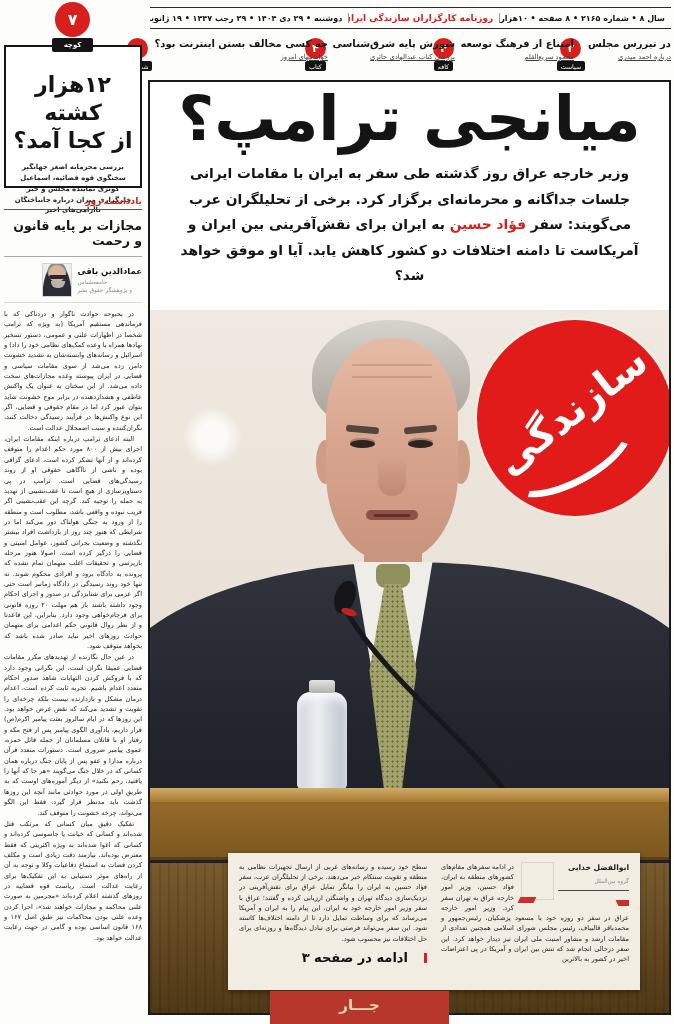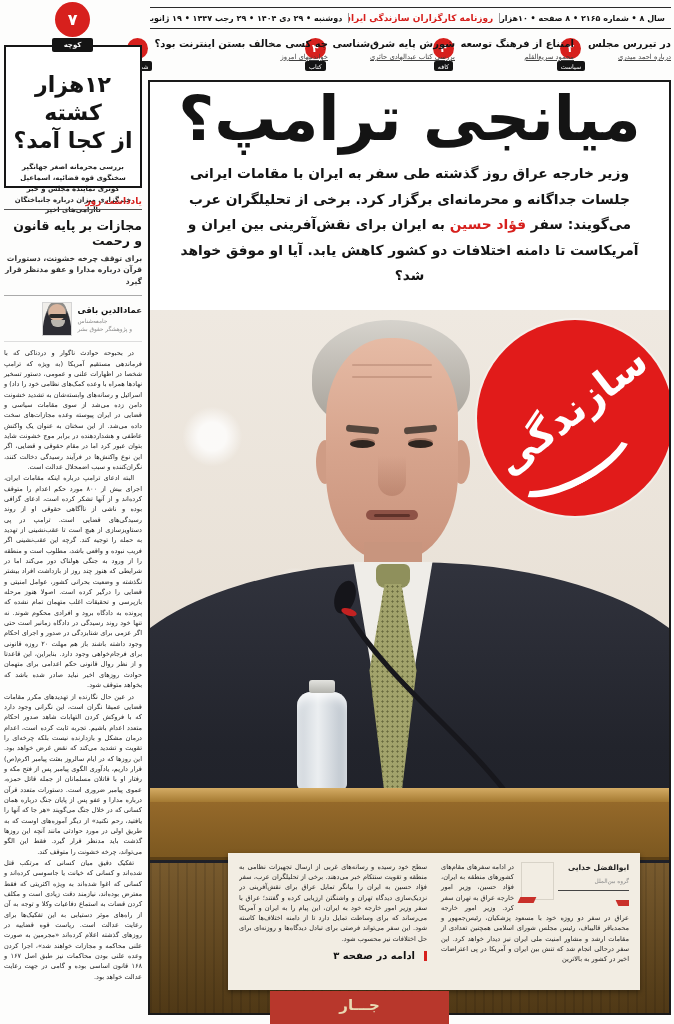--- a/index.html
+++ b/index.html
@@ -109,21 +109,21 @@
   .author-name { font-size:7.6px; font-weight:bold; white-space:nowrap; }
   .author-role { font-size:5.8px; color:#8a8a8a; margin-top:3px; padding-bottom:4px; border-bottom:1px solid #444; }
   .author-avatar { width:33px; height:38px; flex:none; position:relative; border:1px solid #d8d3c8;
     background:
       radial-gradient(circle at 50% 30%, #9b9democ 0 8px, transparent 9px),
       radial-gradient(circle at 50% 28%, #97938d 0 9px, transparent 10px),
       radial-gradient(ellipse at 50% 95%, #b9b5ae 0 15px, transparent 16px),
       #e8e5df; }
   .author-avatar::after { content:""; position:absolute; bottom:-4px; left:-3px; width:16px; height:6px; background:#c9302a; transform:skewX(-25deg); }
   .author-card::after { content:""; position:absolute; bottom:0; right:-2px; width:14px; height:6px; background:#c9302a; transform:skewX(25deg); }
-  .continue { margin-top:4px; font-weight:bold; font-size:10px; display:flex; gap:9px; align-items:center; color:#111; }
+  .continue { margin-top:4px; font-weight:bold; font-size:13px; display:flex; gap:16px; align-items:center; color:#111; }
   .continue-bar { width:3px; height:10px; background:#d7201d; flex:none; }
 
   
   .banner { position:absolute; left:270px; top:991px; width:179px; height:33px; background:#b8372c; color:#e9d8b2; display:flex; justify-content:center; font-weight:bold; font-size:15px; padding-top:5px; z-index:7; letter-spacing:1px; }
 </style>
 </head>
 <body>
 
 <div class="page">
 
@@ -184,21 +184,20 @@
       <div class="teaser-headline">
         <div>۱۲هزار کشته</div>
         <div>از کجا آمد؟</div>
       </div>
       <div class="teaser-sub">بررسی محرمانه اصغر جهانگیر سخنگوی قوه قضائیه، اسماعیل کوثری نماینده مجلس و خبر خبرگزاری میزان درباره جانباختگان ناآرامی‌های اخیر</div>
     </div>
 
     <div class="note">
       <div class="note-label">یادداشت روز</div>
       <div class="note-headline">مجازات بر پایه قانون و رحمت</div>
-      <div class="note-sub">برای توقف چرخه خشونت، دستورات قرآن درباره مدارا و عفو مدنظر قرار گیرد</div>
       <div class="note-author-row">
         <div class="note-author-meta">
           <div class="note-author-name">عمادالدین باقی</div>
           <div class="note-author-role">
             <div>جامعه‌شناس</div>
             <div>و پژوهشگر حقوق بشر</div>
           </div>
         </div>
         <div class="note-avatar"></div>
       </div>

